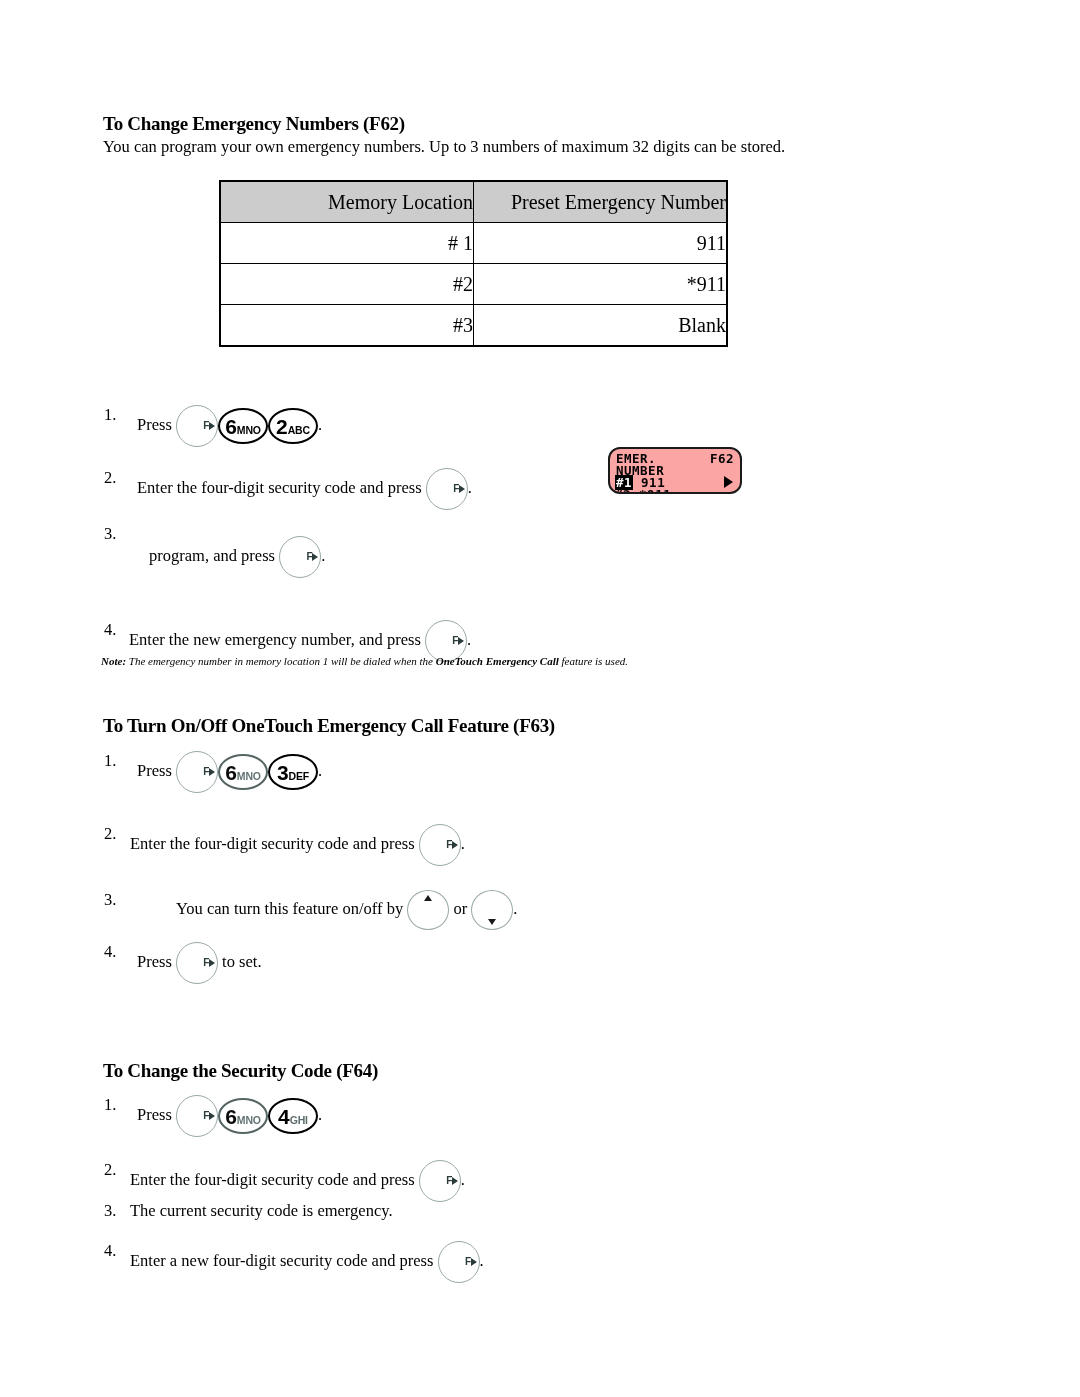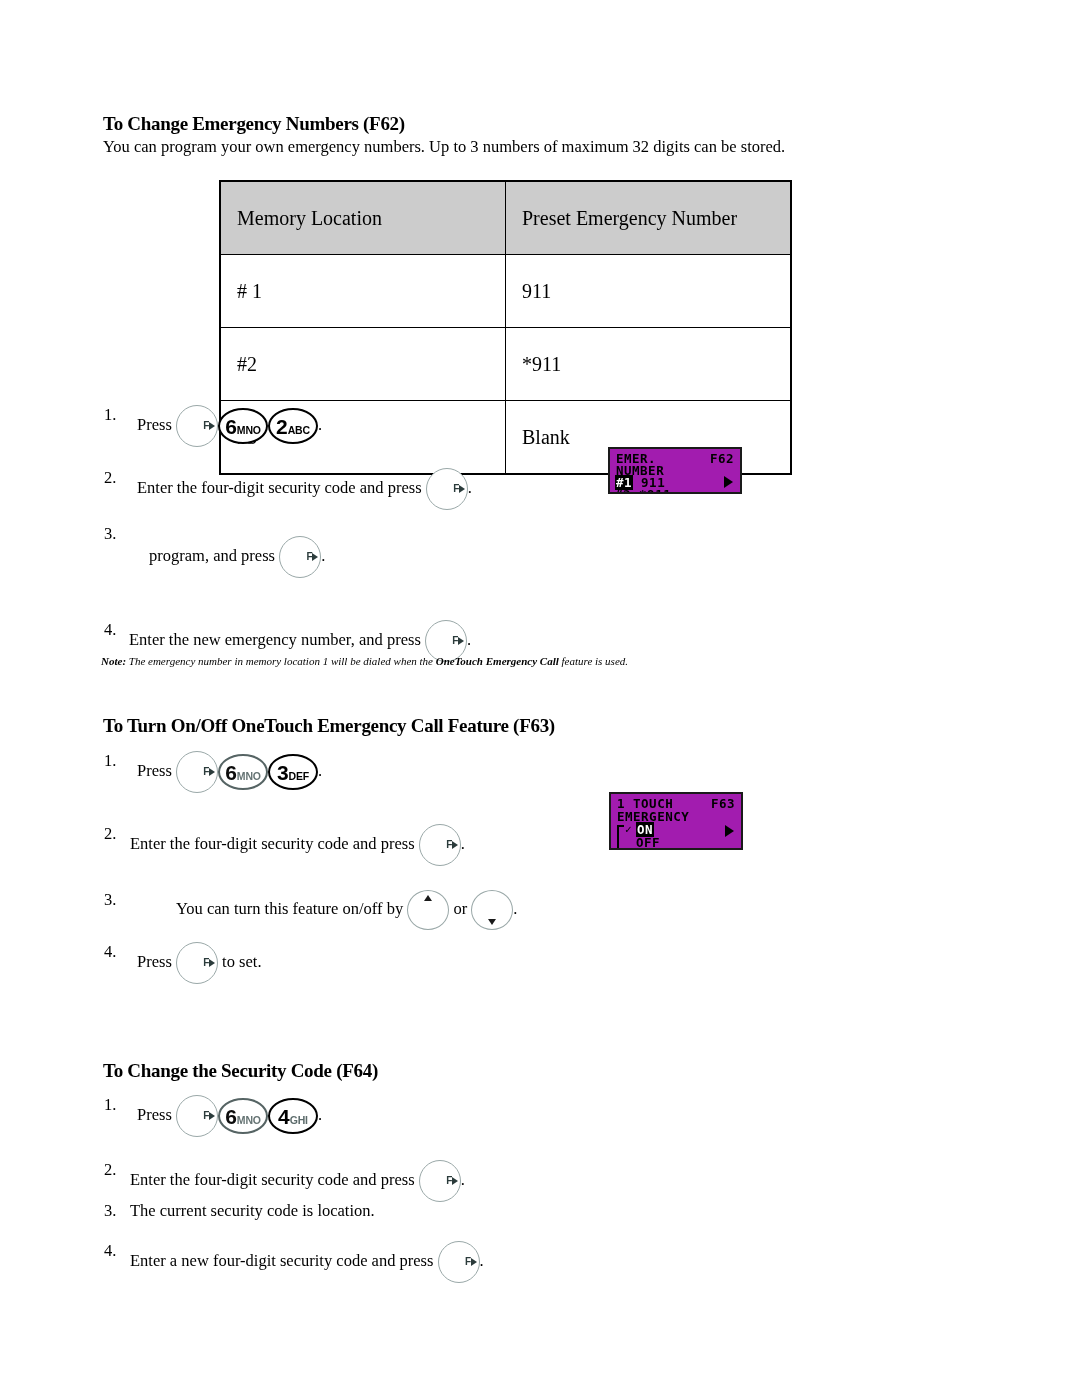--- a/index.html
+++ b/index.html
@@ -58,24 +58,24 @@
   
   .mem-table {
     position: absolute;
     left: 219px;
     top: 180px;
     border-collapse: collapse;
     border: 2px solid #000;
   }
   .mem-table th, .mem-table td {
     border: 1.5px solid #000;
-    text-align: left;
+    text-align: right;
     font-size: 20px;
     font-weight: normal;
-    padding: 16px;
+    padding: 0;
     height: 40px;
     vertical-align: middle;
     font-family: Liberation Serif, serif;
   }
   .mem-table th {
     background: #cccccc;
     font-size: 20px;
   }
   .mem-table .c1 { width: 252px; }
   .mem-table .c2 { width: 252px; }
@@ -167,22 +167,22 @@
     bottom: 4px;
     border-left: 4px solid transparent;
     border-right: 4px solid transparent;
     border-top: 6px solid #1a1a1a;
   }
 
   
   .lcd {
     position: absolute;
     border: 2.2px solid #1a1a1a;
-    border-radius: 0;
-    background: #a21caf;
+    border-radius: 12px;
+    background: #fca5a5;
     font-family: "DejaVu Sans Mono", "Liberation Mono", monospace;
     box-sizing: border-box;
     overflow: hidden;
   }
   .lcd-row {
     position: absolute;
     font-weight: bold;
     letter-spacing: 0.5px;
     line-height: 1;
     white-space: nowrap;
@@ -297,32 +297,20 @@
   <div class="abs sec-heading" style="left:103px; top:715px;">To Turn On/Off OneTouch Emergency Call Feature (F63)</div>
 
   <div class="step-num" style="left:104px; top:751px;">1.</div>
   <div class="step-body" style="left:137px; top:751px;">
     <span>Press</span>
     <span class="key key-fn">
       <span class="glyph">F<span class="tri"></span></span>
     </span><span class="key key-digit faded"><span class="num">6</span><span class="ltr dim">MNO</span></span><span class="key key-digit"><span class="num">3</span><span class="ltr">DEF</span></span><span>.</span>
   </div>
 
-  <div class="lcd" style="left:609px; top:792px; width:134px; height:58px;">
-    <div class="lcd-row" style="left:6px; top:4px; font-size:12.5px;">1 TOUCH</div>
-    <div class="lcd-row" style="right:6px; top:4px; font-size:12.5px;">F63</div>
-    <div class="lcd-row" style="left:6px; top:17px; font-size:12.5px;">EMERGENCY</div>
-    <div class="lcd-bracket" style="left:6px; top:31px; height:22px;"></div>
-    <div class="lcd-row" style="left:14px; top:30px; font-size:11px;">✓</div>
-    <div class="lcd-row" style="left:25px; top:30px; font-size:12.5px;">
-      <span class="lcd-inv">ON</span>
-    </div>
-    <div class="lcd-row" style="left:25px; top:43px; font-size:12.5px;">OFF</div>
-    <div class="lcd-arrow" style="right:7px; top:31px;"></div>
-  </div>
 
   <div class="step-num" style="left:104px; top:824px;">2.</div>
   <div class="step-body" style="left:130px; top:824px;">
     <span>Enter the four-digit security code and press</span>
     <span class="key key-fn">
       <span class="glyph">F<span class="tri"></span></span>
     </span><span>.</span>
   </div>
 
   <div class="step-num" style="left:104px; top:890px;">3.</div>
@@ -355,21 +343,21 @@
 
   <div class="step-num" style="left:104px; top:1160px;">2.</div>
   <div class="step-body" style="left:130px; top:1160px;">
     <span>Enter the four-digit security code and press</span>
     <span class="key key-fn">
       <span class="glyph">F<span class="tri"></span></span>
     </span><span>.</span>
   </div>
 
   <div class="step-num" style="left:104px; top:1201px;">3.</div>
-  <div class="step-body" style="left:130px; top:1201px;">The current security code is location.</div>
+  <div class="step-body" style="left:130px; top:1201px;">The current security code is emergency.</div>
 
   <div class="step-num" style="left:104px; top:1241px;">4.</div>
   <div class="step-body" style="left:130px; top:1241px;">
     <span>Enter a new four-digit security code and press</span>
     <span class="key key-fn">
       <span class="glyph">F<span class="tri"></span></span>
     </span><span>.</span>
   </div>
 
 </div>

